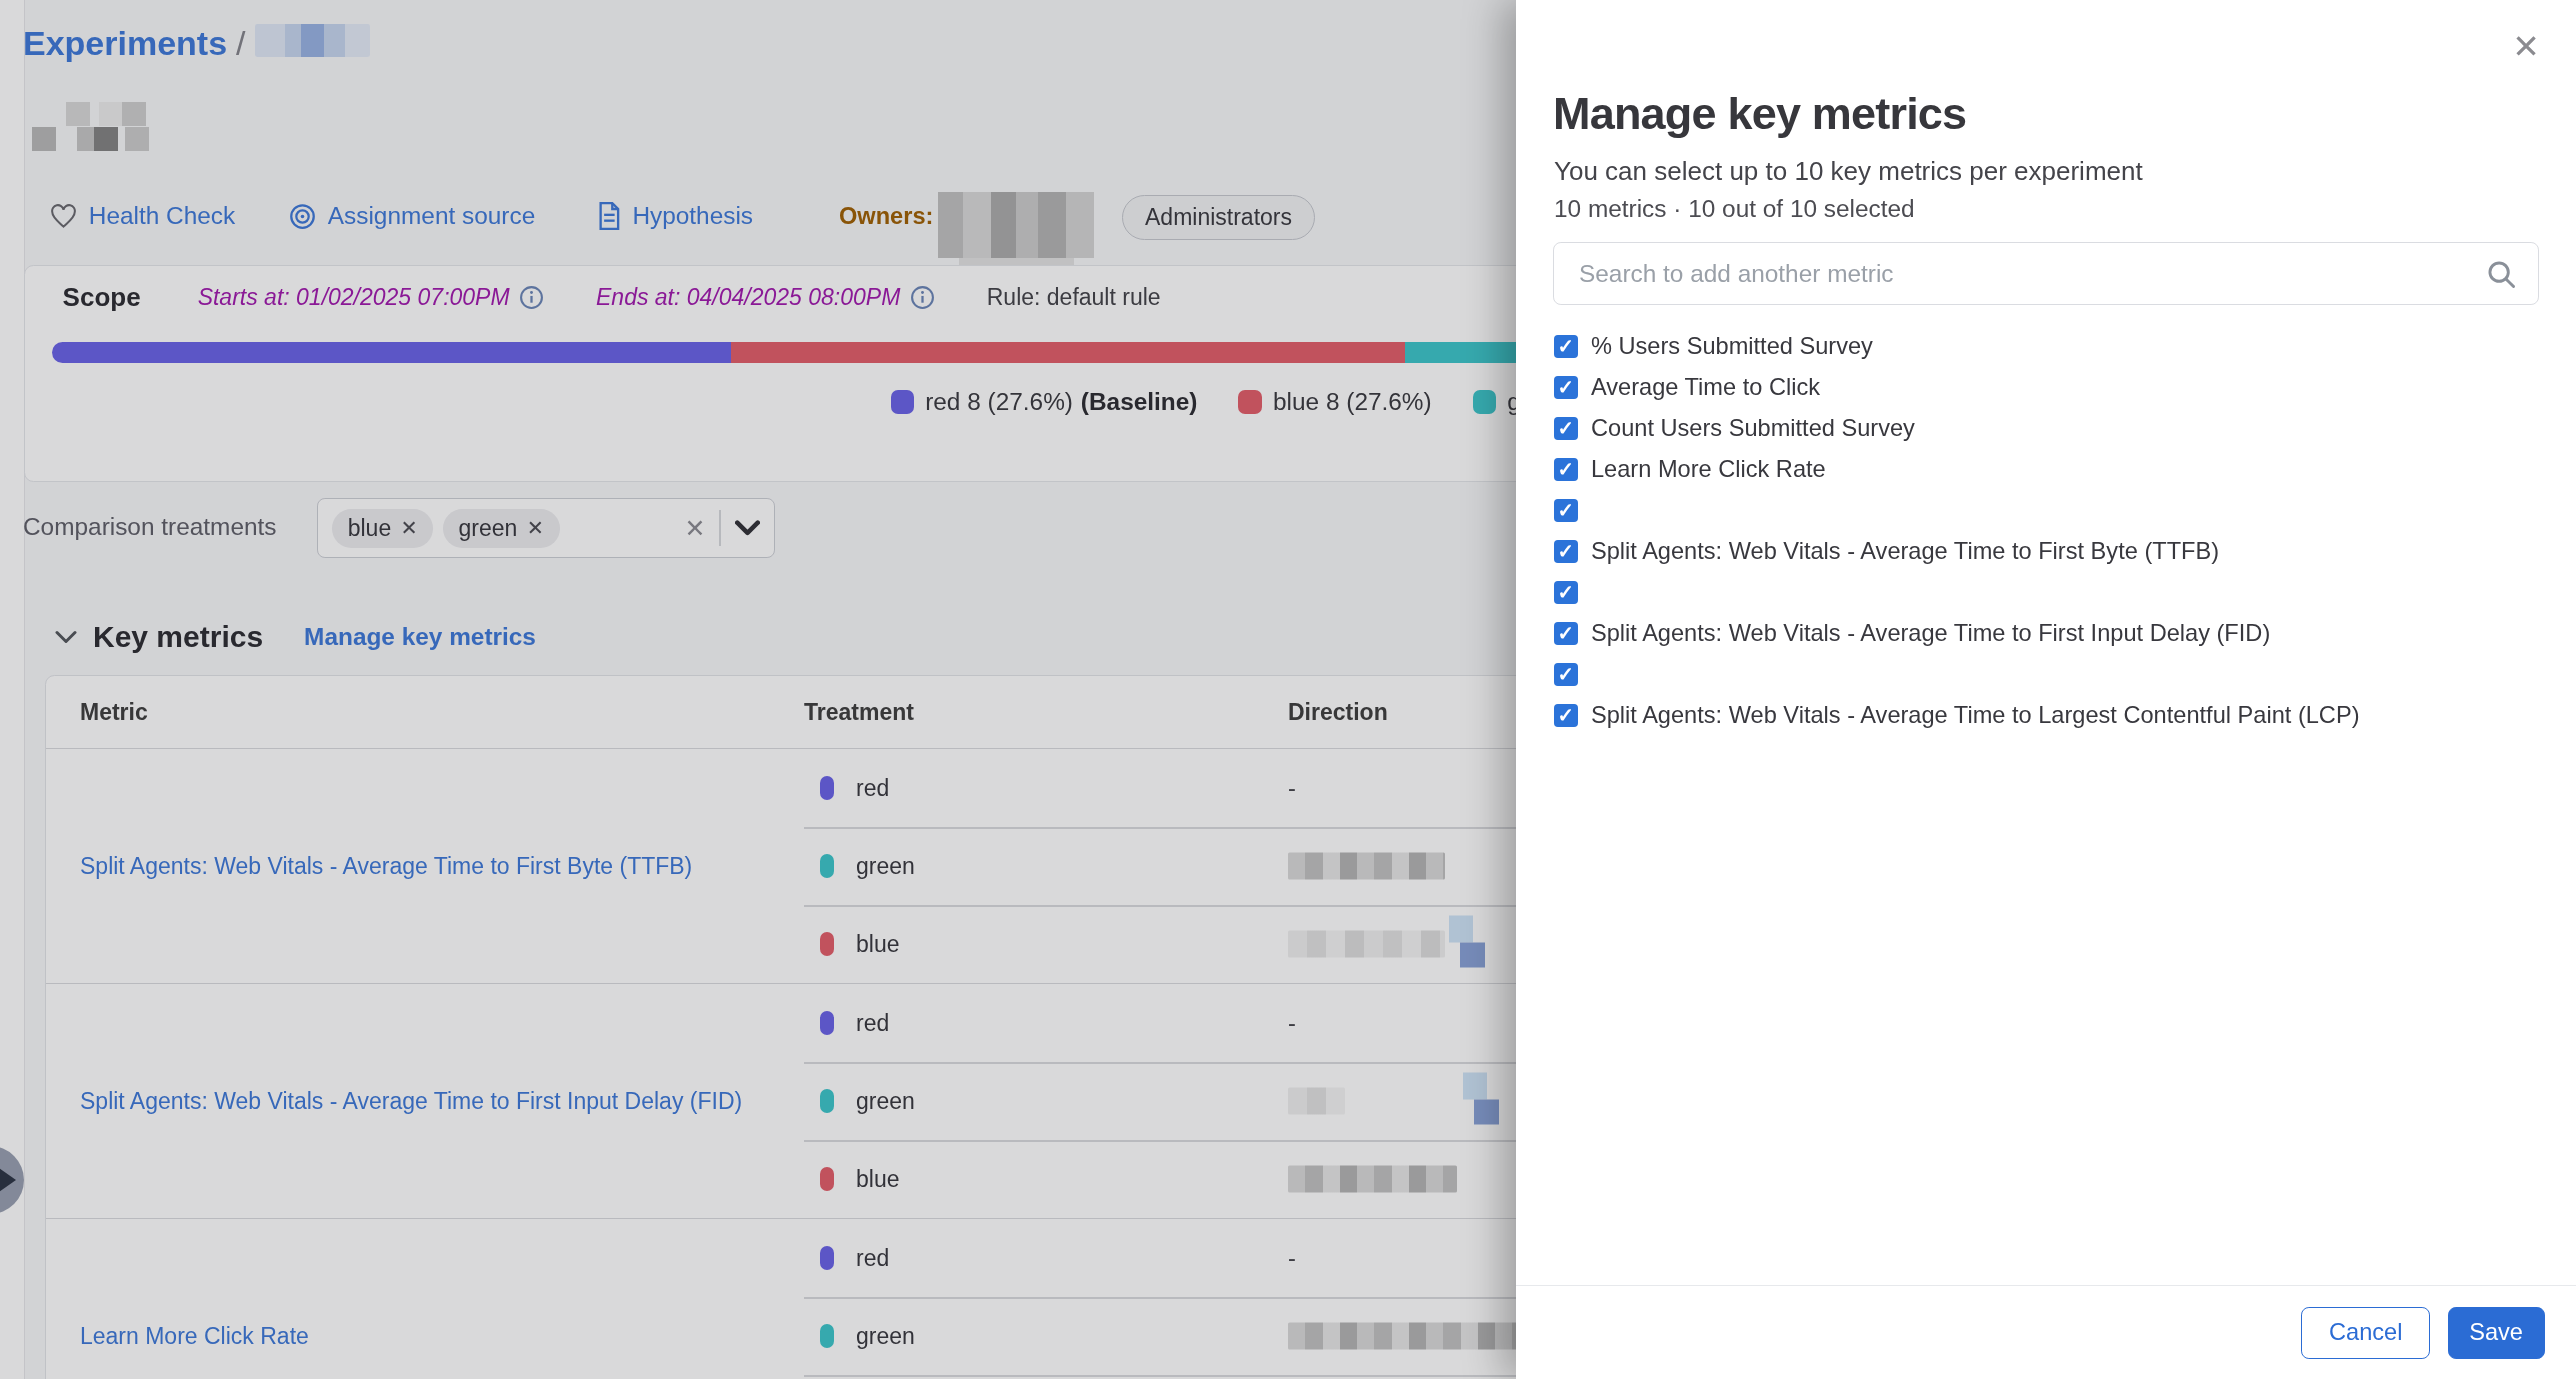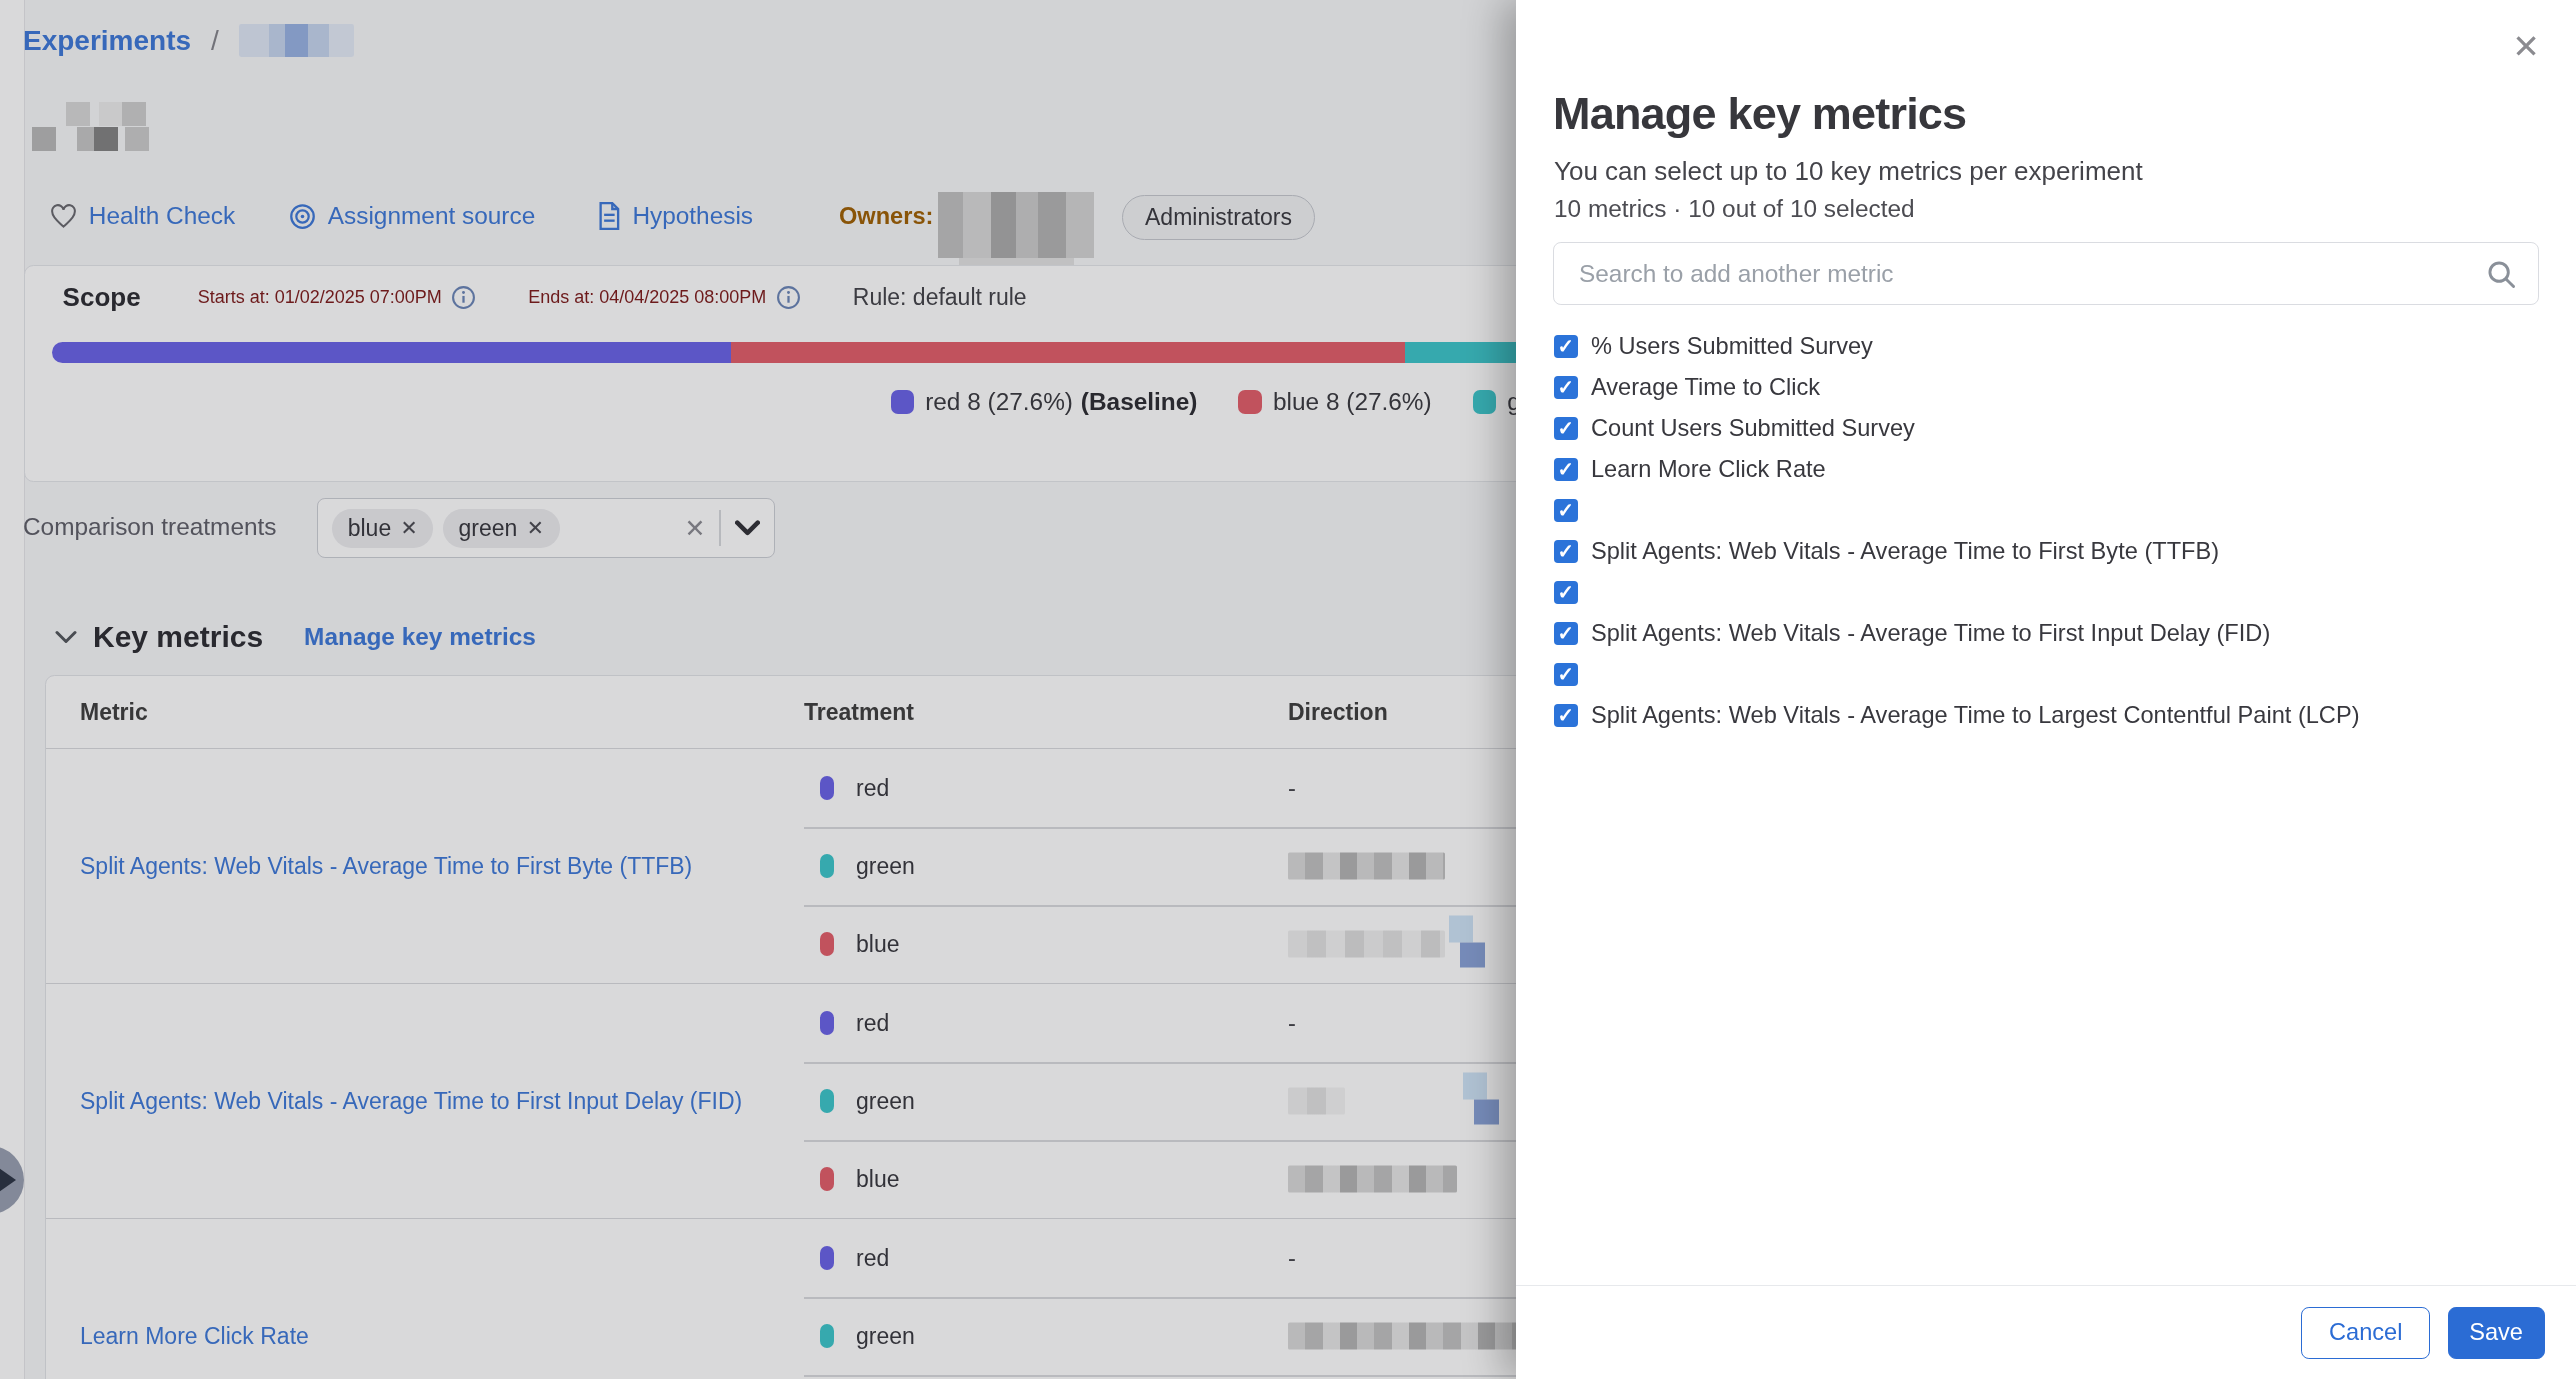--- a/index.html
+++ b/index.html
@@ -6,21 +6,21 @@
   body{
     width:2576px;height:1379px;position:relative;overflow:hidden;
     background:#f7f8fa;font-family:"Liberation Sans",sans-serif;
     -webkit-font-smoothing:antialiased;
   }
   
   .page{position:absolute;inset:0;}
   .rail{position:absolute;left:0;top:0;bottom:0;width:23.6px;background:#ffffff;border-right:1.6px solid #e6e7ea;}
   .dim{position:absolute;inset:0;background:rgba(13,15,18,0.155);z-index:5;}
 
-  .breadcrumb{position:absolute;left:23px;top:23.6px;display:flex;align-items:flex-end;gap:20px;font-size:28px;}
+  .breadcrumb{position:absolute;left:23px;top:23.6px;display:flex;align-items:flex-start;gap:9px;font-size:34px;}
   .breadcrumb .root{color:#3f7ad9;font-weight:bold;text-decoration:none;}
   .breadcrumb .sep{color:#85858c;font-weight:normal;}
   .crumb-redact{width:115px;height:33px;border-radius:2.4px;
     background:linear-gradient(90deg,#dfe8f6 0 26%,#c7d6ef 26% 40%,#9ab4e4 40% 60%,#c7d6ef 60% 78%,#e4ebf7 78% 100%);}
 
   .title-redact{position:absolute;left:23px;top:102px;width:142px;height:50px;}
   .title-redact span{position:absolute;width:23.6px;height:23.6px;}
   .tr1{left:43px;top:0;background:#d8d8d8;}
   .tr2{left:76px;top:0;background:#ececec;}
   .tr3{left:99px;top:0;background:#cfcfcf;}
@@ -39,21 +39,21 @@
       linear-gradient(90deg,#c2c2c2 0 16%,#d9d9d9 16% 34%,#adadad 34% 50%,#cdcdcd 50% 64%,#b5b5b5 64% 82%,#d5d5d5 82% 100%);}
   .owners-redact:after{content:"";position:absolute;left:20.5px;right:20.5px;top:66px;height:20.5px;background:#e3e3e3;}
   .admin-pill{position:absolute;left:1122px;top:9.4px;height:43px;display:flex;align-items:center;
     padding:0 22px;border:1.6px solid #c6c9cf;border-radius:23px;background:#f1f2f4;font-size:23px;color:#3c3c42;}
 
   
   .scope-card{position:absolute;left:23.6px;top:265px;width:2535px;height:217px;background:#ffffff;
     border:1.6px solid #e4e6ea;border-radius:9.4px;box-sizing:border-box;}
   .scope-head{position:absolute;left:38px;top:15.7px;display:flex;align-items:center;}
   .scope-title{font-size:26px;font-weight:bold;color:#2f2f35;}
-  .scope-item{font-size:18px;color:#7f1d1d;margin-left:52px;}
+  .scope-item{font-size:23px;color:#a21caf;margin-left:52px;font-style:italic;}
   .scope-item.first{margin-left:57px;}
   .info-ic{margin-left:9.4px;display:inline-block;vertical-align:-3.9px;}
   .scope-rule{font-size:23px;color:#45454b;margin-left:52px;}
   .scope-bar{position:absolute;left:27.6px;top:76px;width:2468px;height:21px;border-radius:11px;overflow:hidden;display:flex;}
   .scope-bar .seg{height:100%;}
   .scope-legend{position:absolute;left:866px;top:117px;height:38px;display:flex;align-items:center;gap:41px;}
   .lg-item{display:flex;align-items:center;}
   .lg-sw{width:23.6px;height:23.6px;border-radius:7px;margin-right:11px;}
   .lg-txt{font-size:24.4px;color:#3c3c42;}
   .lg-suffix{font-size:24.4px;color:#2f2f35;font-weight:bold;margin-left:7.9px;}

